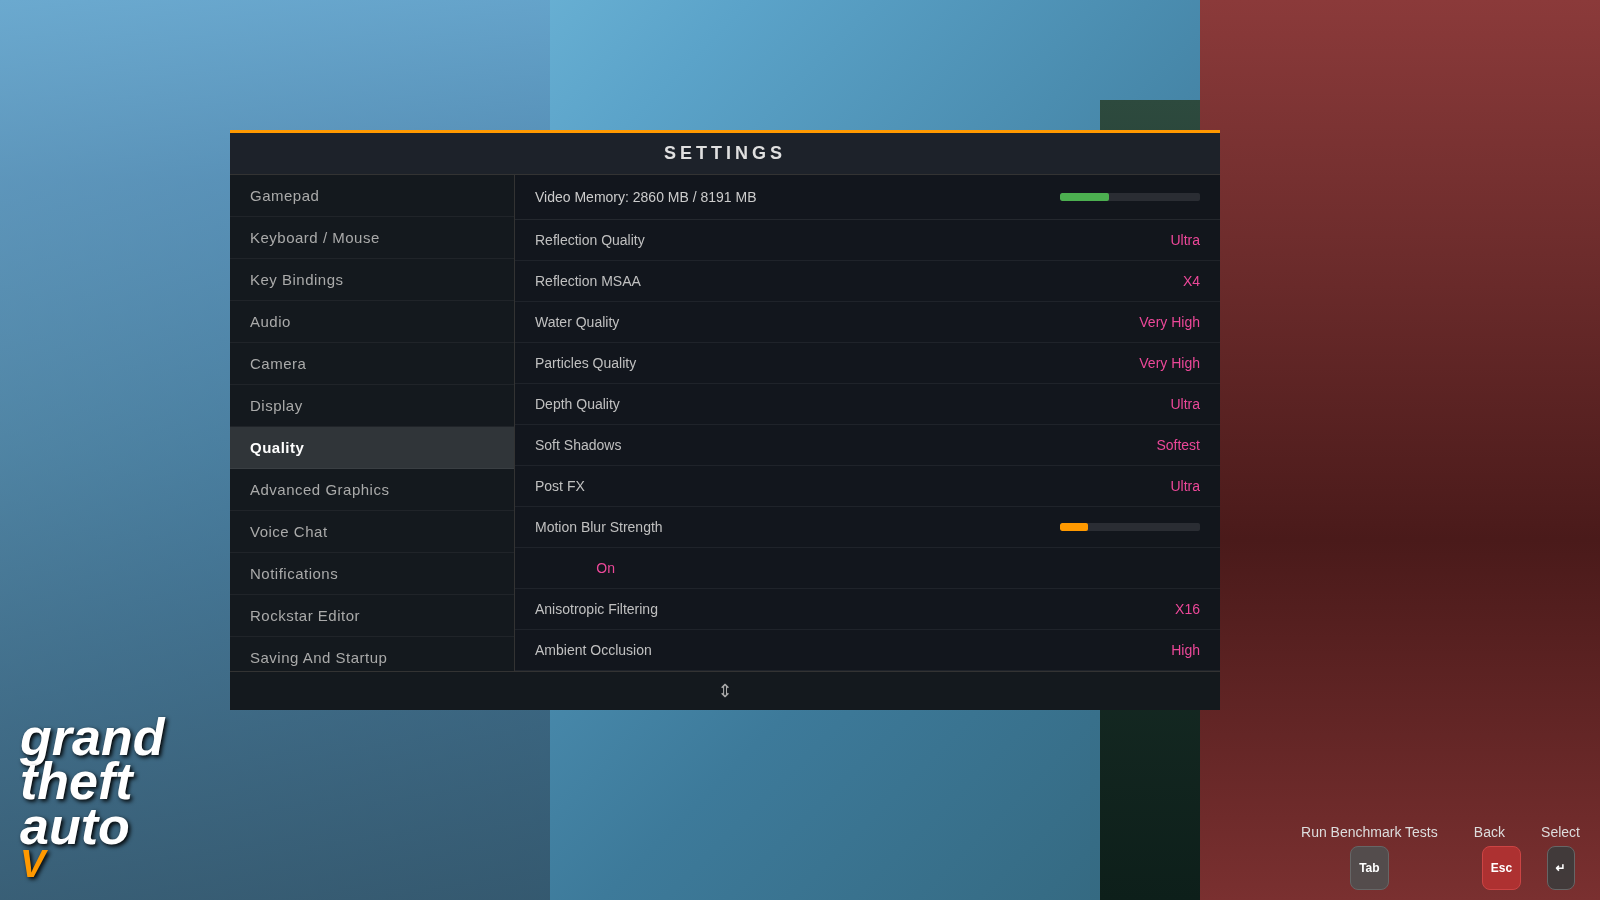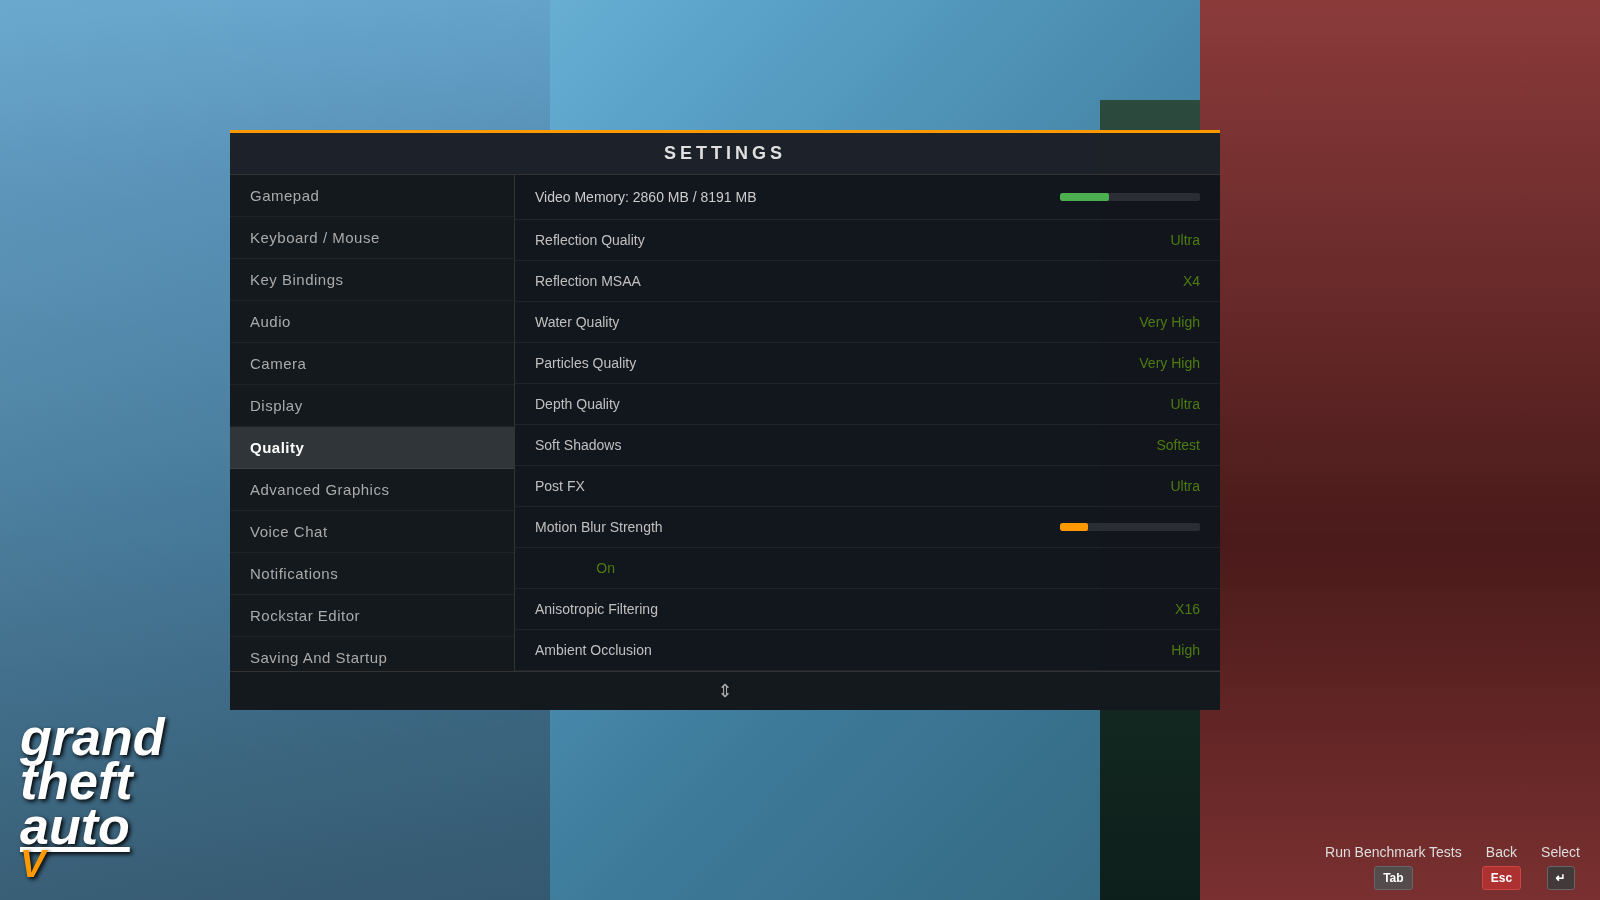--- a/index.html
+++ b/index.html
@@ -61,21 +61,21 @@
       position: absolute;
       bottom: 20px;
       left: 20px;
       z-index: 10;
       color: white;
       font-weight: 900;
       line-height: 0.85;
     }
     .gta-logo .grand { font-size: 52px; text-transform: lowercase; font-style: italic; text-shadow: 2px 2px 4px #000; }
     .gta-logo .theft { font-size: 52px; text-transform: lowercase; font-style: italic; text-shadow: 2px 2px 4px #000; }
-    .gta-logo .auto { font-size: 52px; text-transform: lowercase; font-style: italic; text-shadow: 2px 2px 4px #000; text-decoration: underline; }
+    .gta-logo .auto { font-size: 52px; text-transform: lowercase; font-style: italic; text-shadow: 2px 2px 4px #000; }
     .gta-logo .roman { font-size: 38px; color: #f90; font-style: italic; letter-spacing: 2px; text-shadow: 2px 2px 4px #000; }
 
     
     .settings-panel {
       position: absolute;
       left: 230px;
       top: 130px;
       width: 990px;
       height: 580px;
       background: rgba(20, 25, 30, 0.92);
@@ -165,21 +165,21 @@
       padding: 12px 20px;
       border-bottom: 1px solid rgba(255,255,255,0.06);
       color: #ccc;
       font-size: 14px;
     }
     .setting-name {
       flex: 1;
       color: #c0c0c0;
     }
     .setting-value {
-      color: #4d7c0f;
+      color: #ec4899;
       font-size: 14px;
       min-width: 80px;
       text-align: right;
     }
 
     
     .slider-container {
       width: 140px;
       height: 8px;
       background: rgba(255,255,255,0.1);
@@ -224,27 +224,27 @@
       display: flex;
       align-items: center;
       gap: 6px;
       color: #ddd;
       font-size: 14px;
       flex-direction: column;
     }
     .key-badge {
       background: rgba(80, 80, 80, 0.9);
       color: #fff;
-      padding: 4px 8px;
-      border-radius: 3px;
+      padding: 14px 8px;
+      border-radius: 8px;
       font-size: 12px;
       font-weight: bold;
       border: 1px solid #666;
     }
-    .key-badge.esc { background: rgba(180, 50, 50, 0.9); border-color: #c44; }
+    .key-badge.esc { background: rgba(180, 50, 50, 0.9); border-color: #c44; margin-left: 24px; }
     .key-badge.enter { background: rgba(60, 60, 60, 0.9); border-color: #666; }
   </style>
 </head>
 <body>
 
 <div class="bg"></div>
 <div class="bg-character"></div>
 <div class="bg-containers-mid"></div>
 <div class="bg-containers-right"></div>
 

